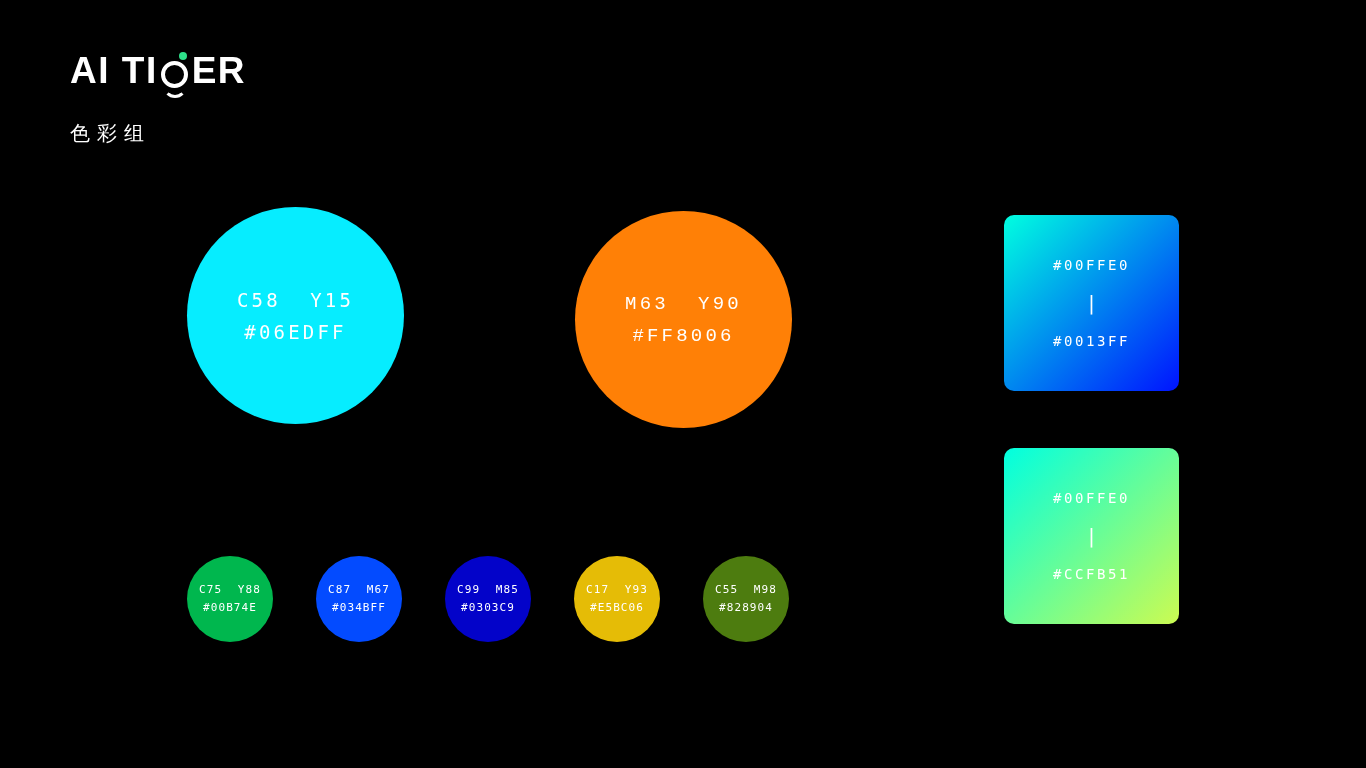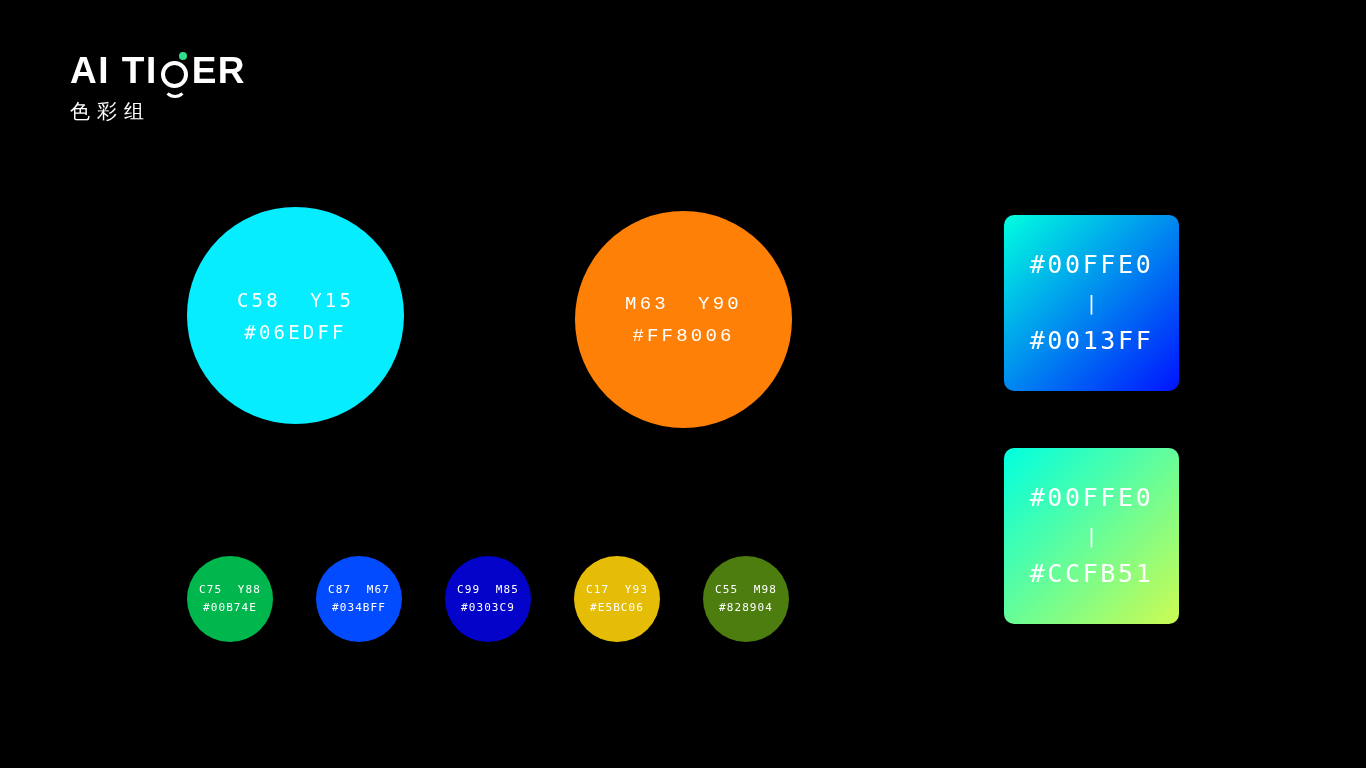--- a/index.html
+++ b/index.html
@@ -73,20 +73,21 @@
     width: 24px;
     height: 13px;
     border: 3px solid #ffffff;
     border-top: none;
     border-left-color: transparent;
     border-right-color: transparent;
     border-radius: 0 0 14px 14px;
   }
 
   .subtitle {
+    margin-top: 22px;
     font-family: Liberation Serif, serif;
     font-size: 20px;
     letter-spacing: 7px;
     color: #ffffff;
   }
 
   
   .swatch-stage {
     position: absolute;
     left: 0;
@@ -123,21 +124,21 @@
     position: absolute;
     border-radius: 10px;
     display: flex;
     flex-direction: column;
     align-items: center;
     justify-content: center;
     color: #ffffff;
   }
 
   .gradient-card .gc-line {
-    font-size: 25px;
+    font-size: 14px;
     letter-spacing: 2.6px;
     line-height: 38px;
     white-space: pre;
   }
 
   .gradient-card .gc-sep {
     font-size: 19px;
     line-height: 38px;
   }
 </style>

